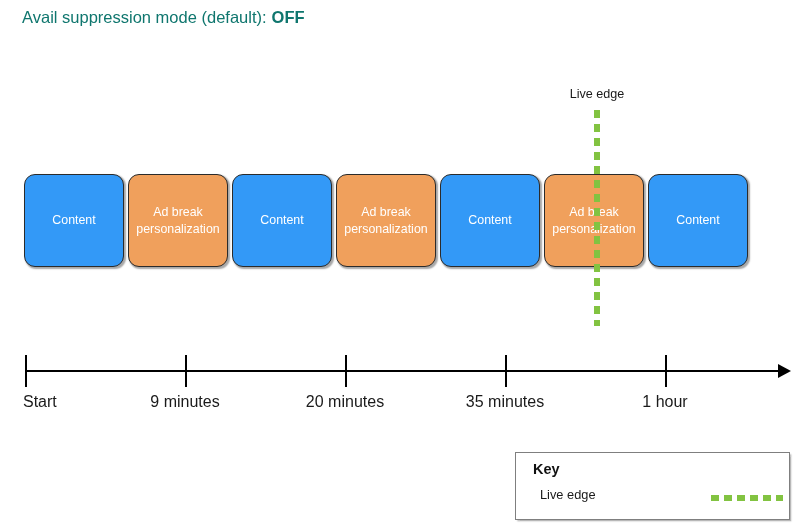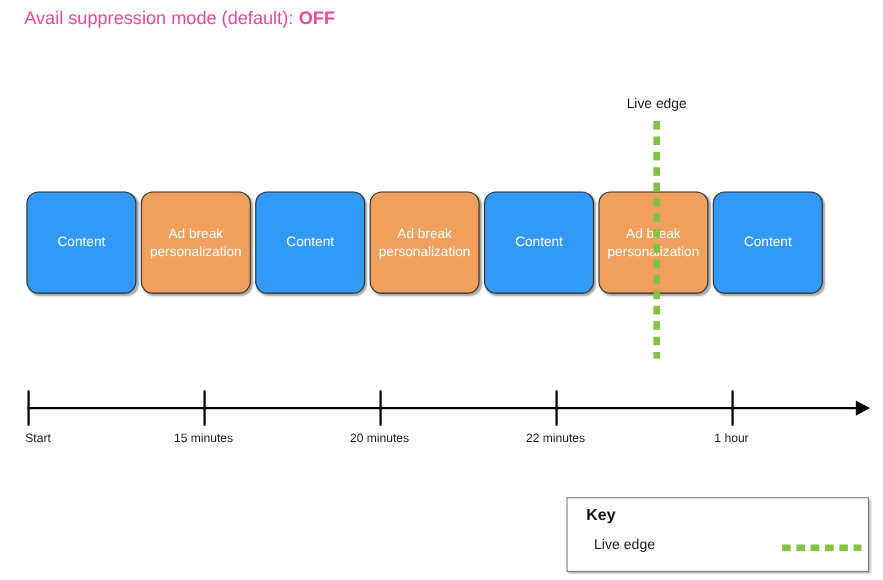--- a/index.html
+++ b/index.html
@@ -15,21 +15,21 @@
     font-family: "Liberation Sans", sans-serif;
     color: #000000;
   }
 
   
   #title {
     position: absolute;
     left: 22px;
     top: 8px;
     font-size: 16.5px;
-    color: #ec4899;
+    color: #0f766e;
     white-space: nowrap;
   }
   #title .title-value {
     font-weight: bold;
     margin-left: 5px;
   }
 
   
   #segments {
     position: absolute;
@@ -114,21 +114,21 @@
   .tick {
     position: absolute;
     top: 15px;
     width: 2px;
     height: 32px;
     background: #000000;
   }
   .tick-label {
     position: absolute;
     top: 53px;
-    font-size: 11px;
+    font-size: 16px;
     color: #1a1a1a;
     white-space: nowrap;
   }
 
   
   #key-box {
     position: absolute;
     left: 515px;
     top: 452px;
     width: 275px;
@@ -201,25 +201,25 @@
 
 <div id="live-edge-label">Live edge</div>
 <div id="live-edge-line"></div>
 
 <div id="timeline">
   <div id="axis-line"></div>
   <div id="axis-arrow"></div>
 <div class="tick" style="left: 25px;"></div>
     <div class="tick-label" style="left: 25px; transform: translateX(-2px);">Start</div>
     <div class="tick" style="left: 185px;"></div>
-    <div class="tick-label" style="left: 185px; transform: translateX(-50%);">15 minutes</div>
+    <div class="tick-label" style="left: 185px; transform: translateX(-50%);">9 minutes</div>
     <div class="tick" style="left: 345px;"></div>
     <div class="tick-label" style="left: 345px; transform: translateX(-50%);">20 minutes</div>
     <div class="tick" style="left: 505px;"></div>
-    <div class="tick-label" style="left: 505px; transform: translateX(-50%);">22 minutes</div>
+    <div class="tick-label" style="left: 505px; transform: translateX(-50%);">35 minutes</div>
     <div class="tick" style="left: 665px;"></div>
     <div class="tick-label" style="left: 665px; transform: translateX(-50%); text-align: right;">1 hour</div>
   </div>
 
 <div id="key-box">
   <div id="key-title">Key</div>
   <div id="key-item-label">Live edge</div>
   <div id="key-item-swatch"></div>
 </div>
 

